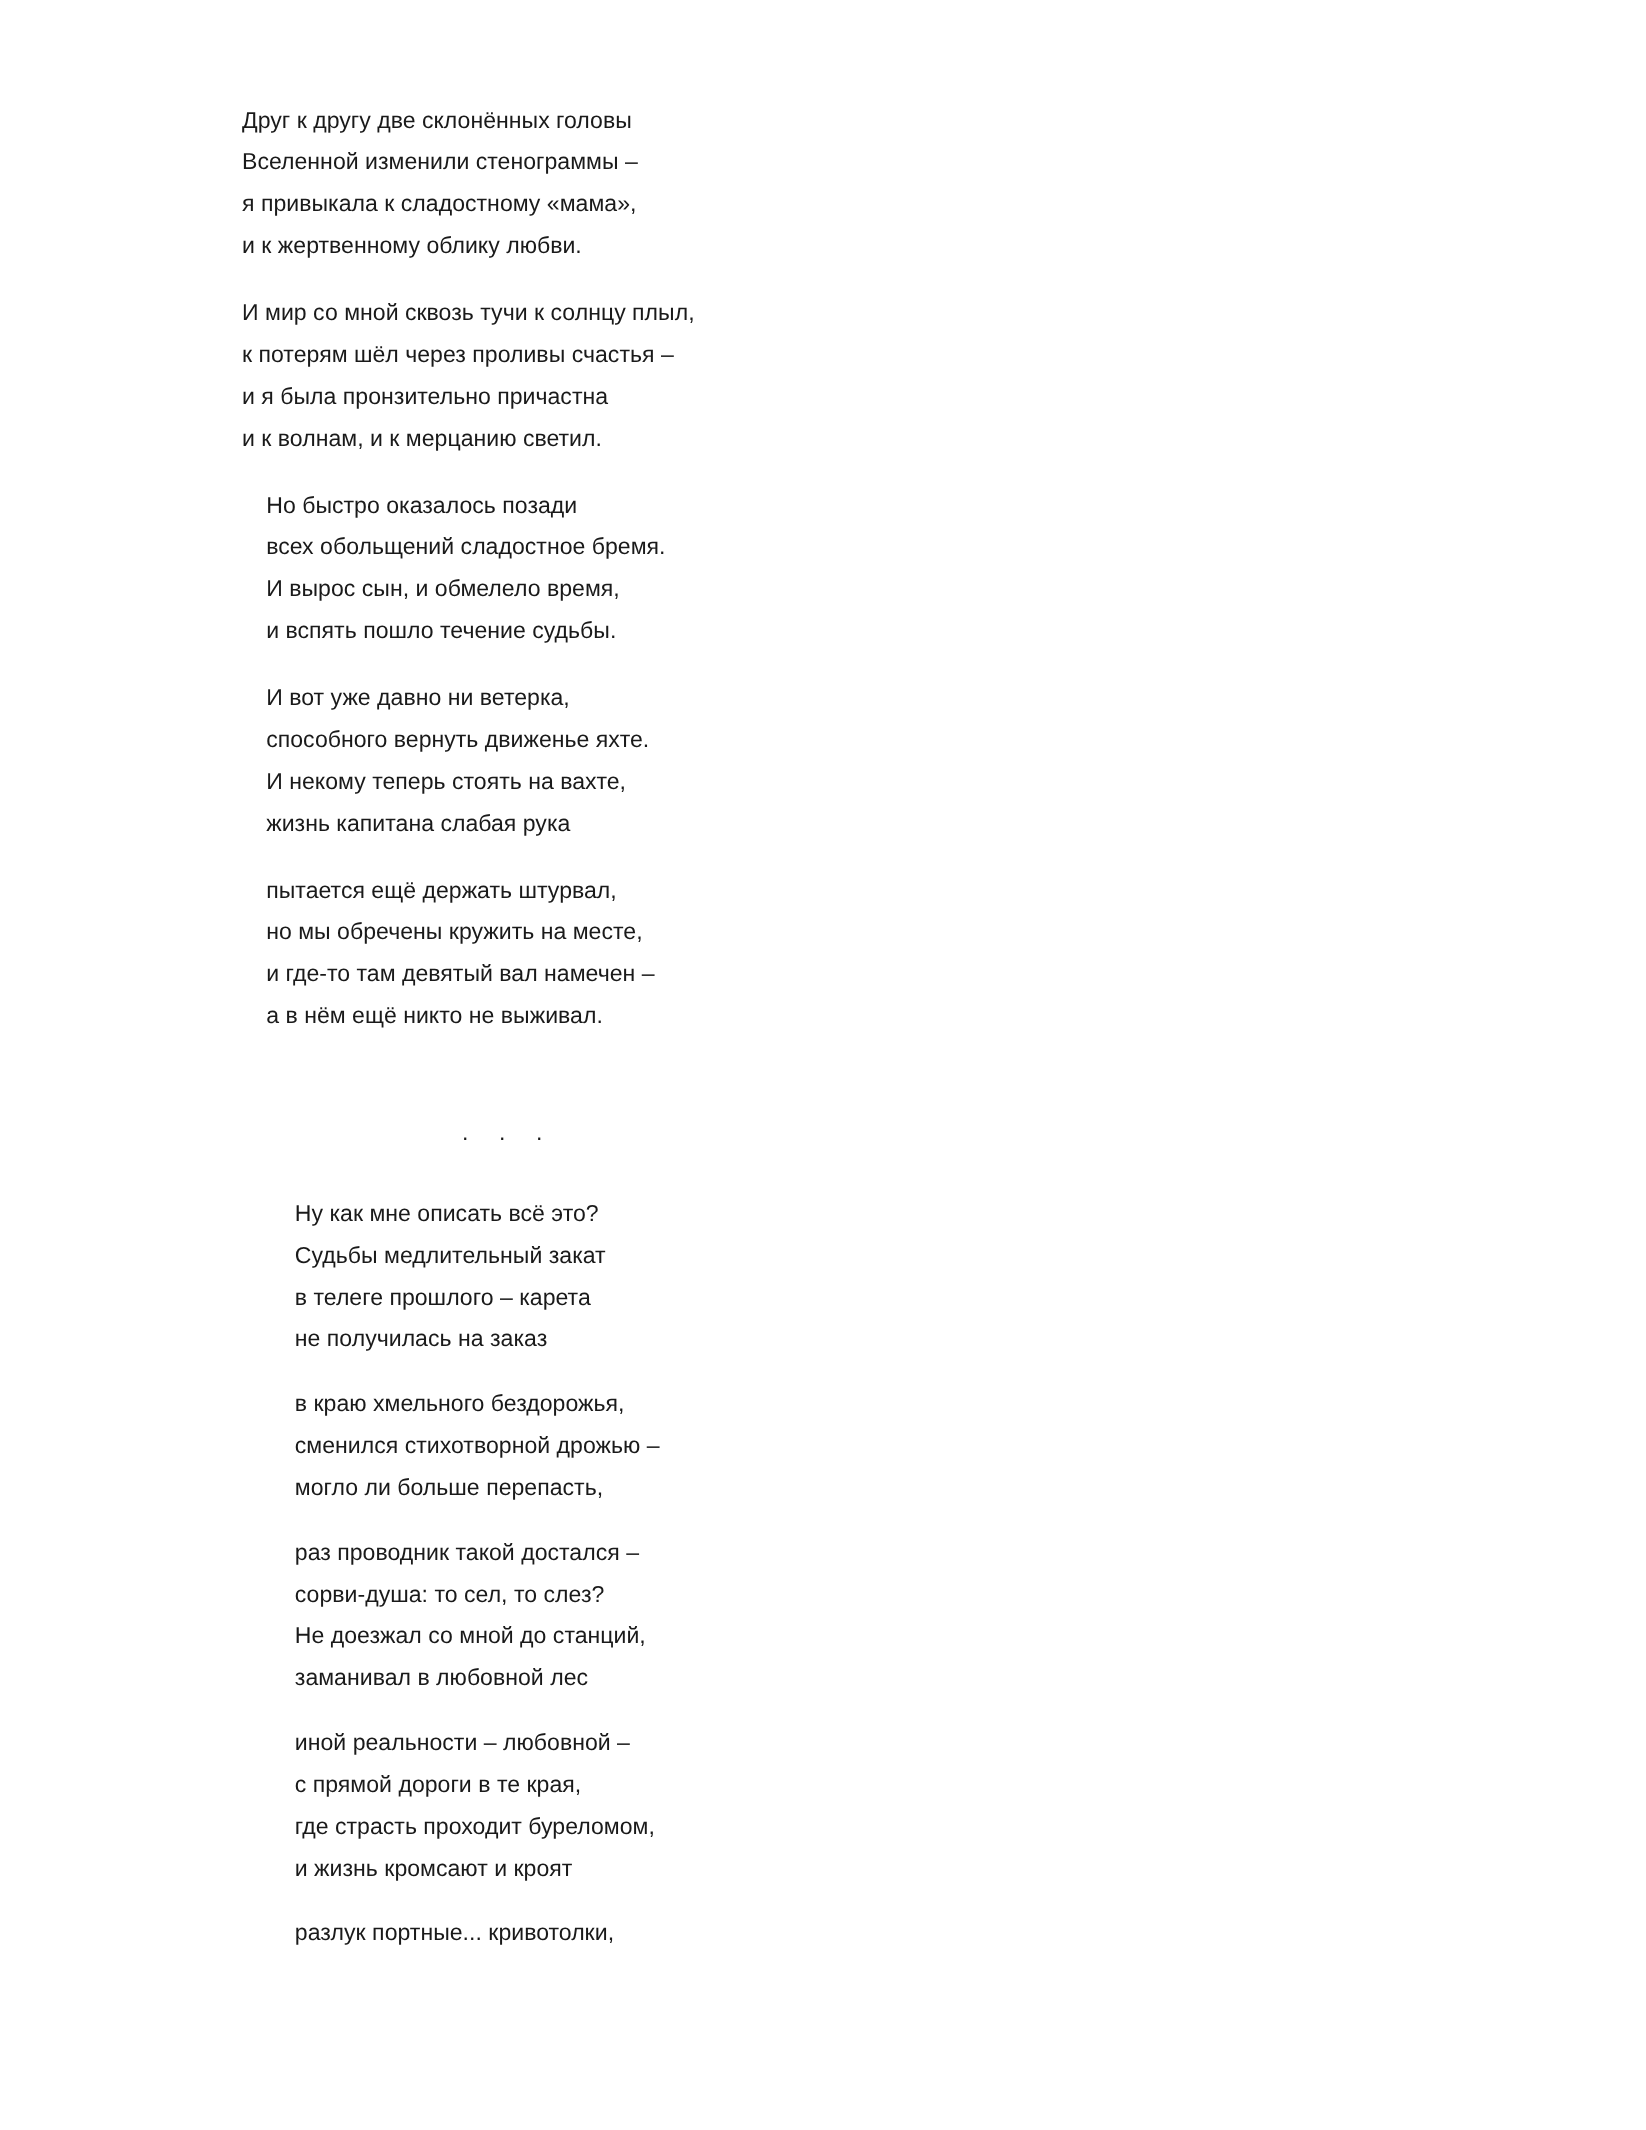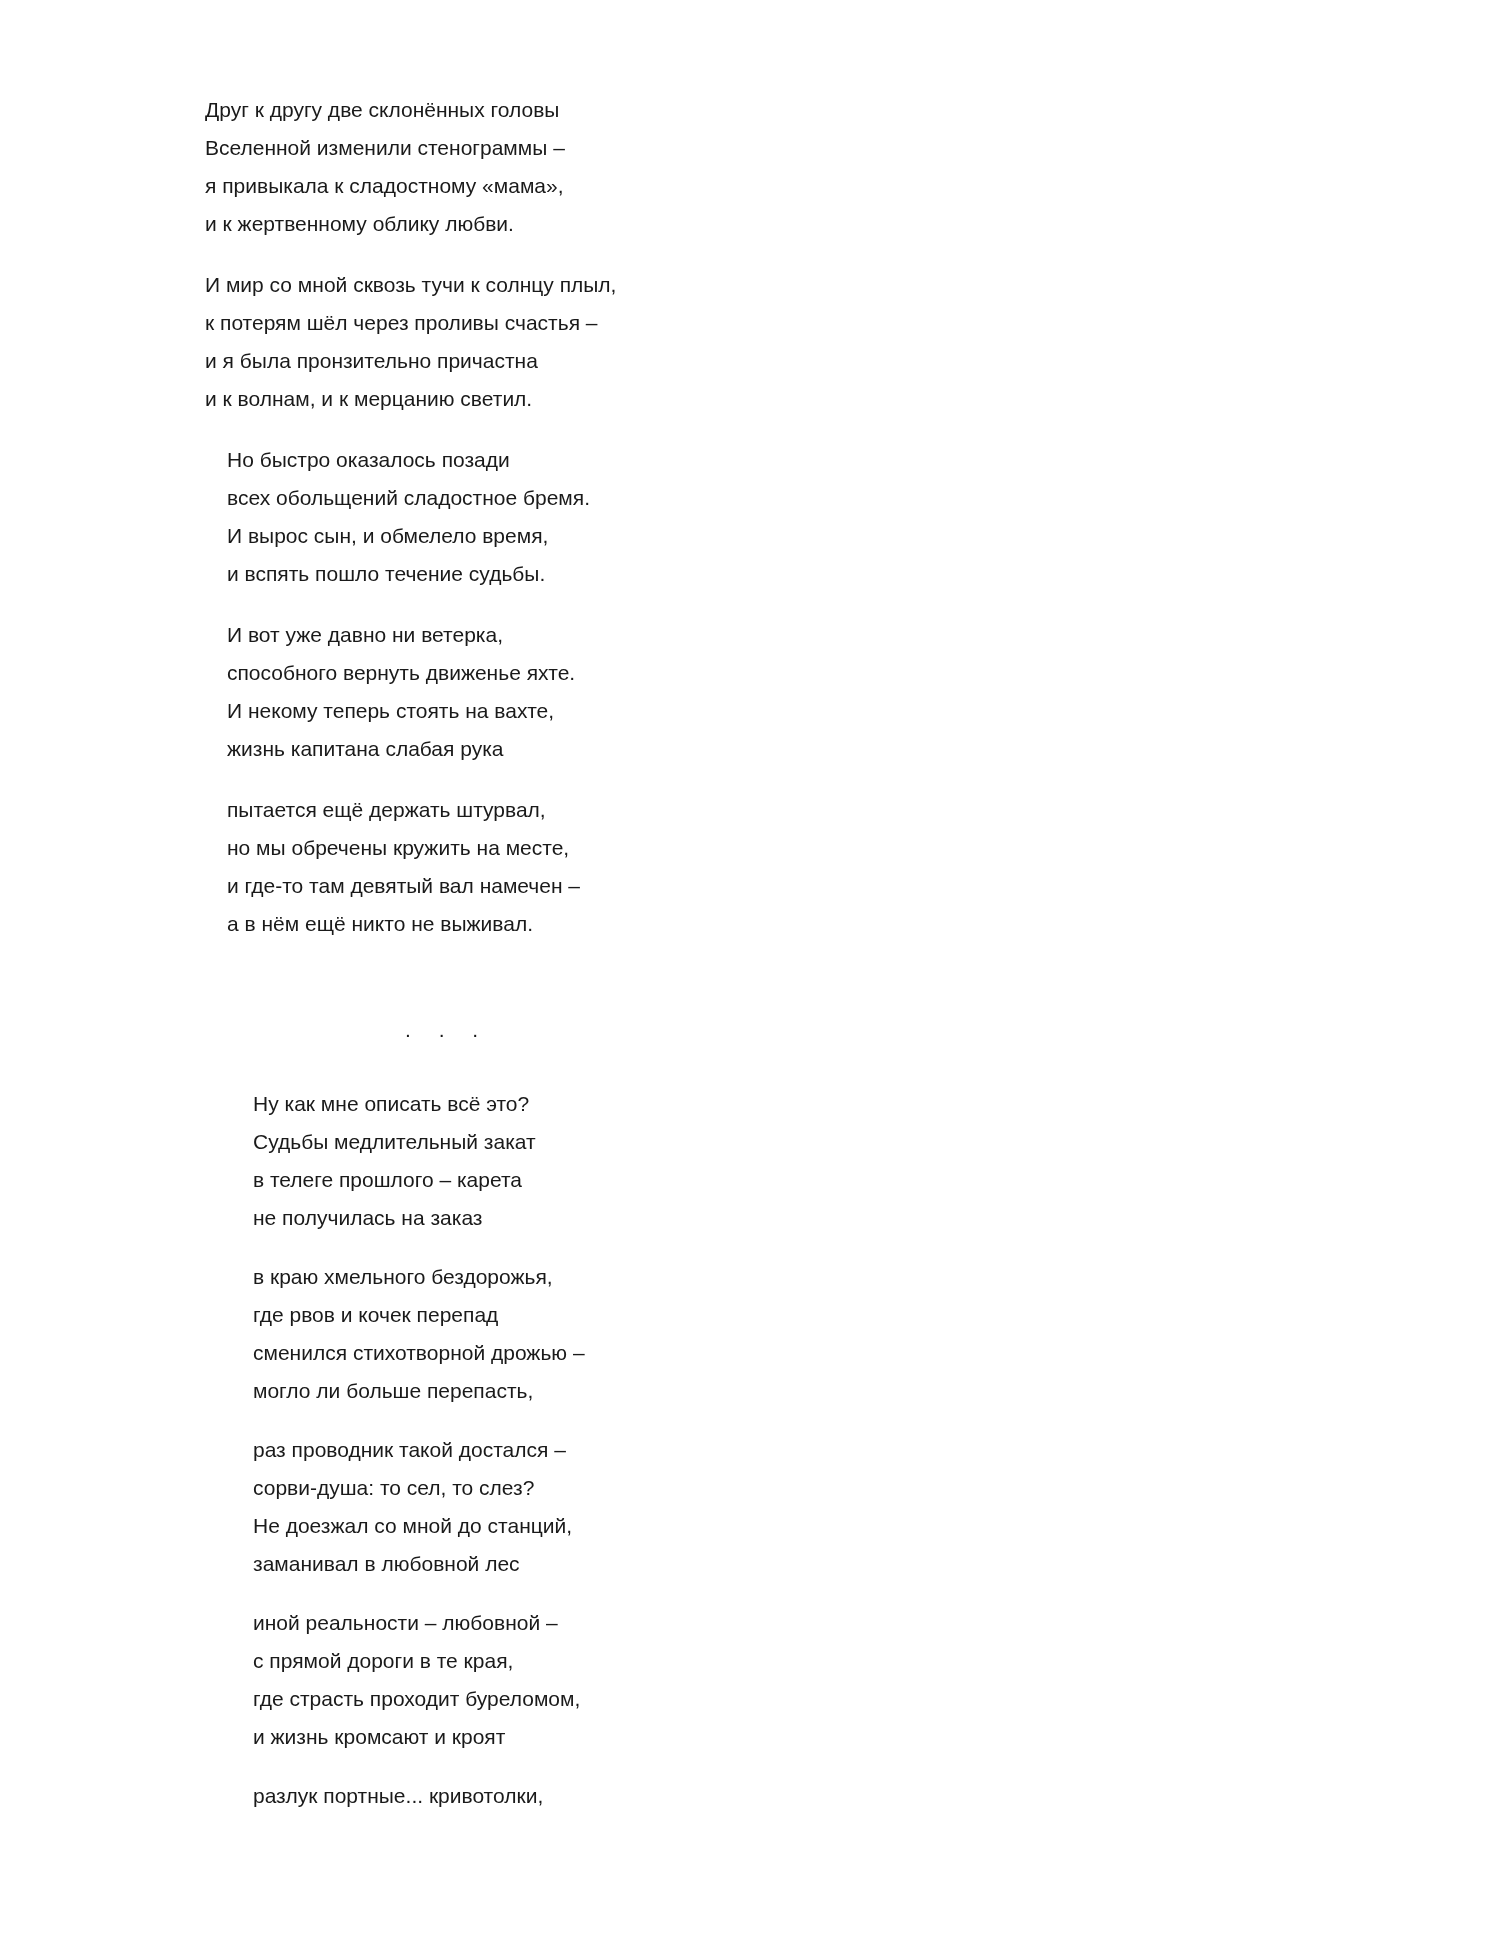--- a/index.html
+++ b/index.html
@@ -12,20 +12,21 @@
     width: 1496px;
     height: 1936px;
     background: #ffffff;
     overflow: hidden;
     font-family: "Liberation Sans", "DejaVu Sans", sans-serif;
     font-size: 21px;
     line-height: 38px;
     color: #1a1a1a;
     box-sizing: border-box;
     padding-top: 91px;
+    padding-left: 15px;
   }
   .stanza { margin: 0 0 23px 205px; }
   .stanza.indent-mid { margin-left: 227px; }
   .poem-2 .stanza { margin-left: 253px; margin-bottom: 21px; }
   .line { white-space: pre; }
   .separator {
     margin: 68px 0 36px 405px;
     word-spacing: 20px;
     letter-spacing: 1px;
     color: #1a1a1a;
@@ -73,21 +74,20 @@
 
   <section class="poem poem-2">
     <div class="stanza">
       <div class="line">Ну как мне описать всё это?</div>
       <div class="line">Судьбы медлительный закат</div>
       <div class="line">в телеге прошлого – карета</div>
       <div class="line">не получилась на заказ</div>
     </div>
     <div class="stanza">
       <div class="line">в краю хмельного бездорожья,</div>
-      <div class="line">где рвов и кочек перепад</div>
       <div class="line">сменился стихотворной дрожью –</div>
       <div class="line">могло ли больше перепасть,</div>
     </div>
     <div class="stanza">
       <div class="line">раз проводник такой достался –</div>
       <div class="line">сорви-душа: то сел, то слез?</div>
       <div class="line">Не доезжал со мной до станций,</div>
       <div class="line">заманивал в любовной лес</div>
     </div>
     <div class="stanza">

